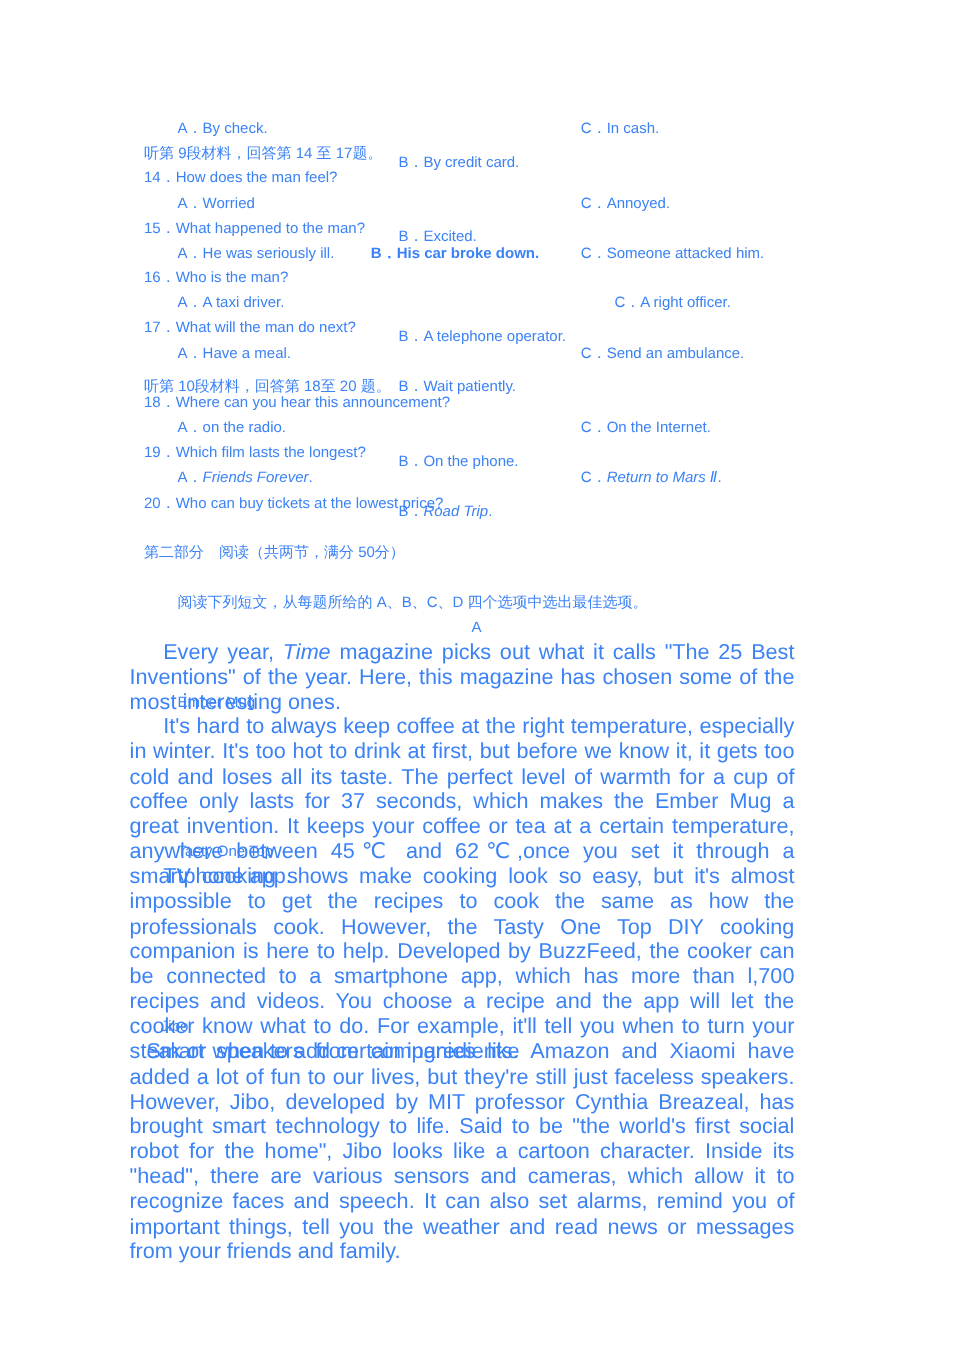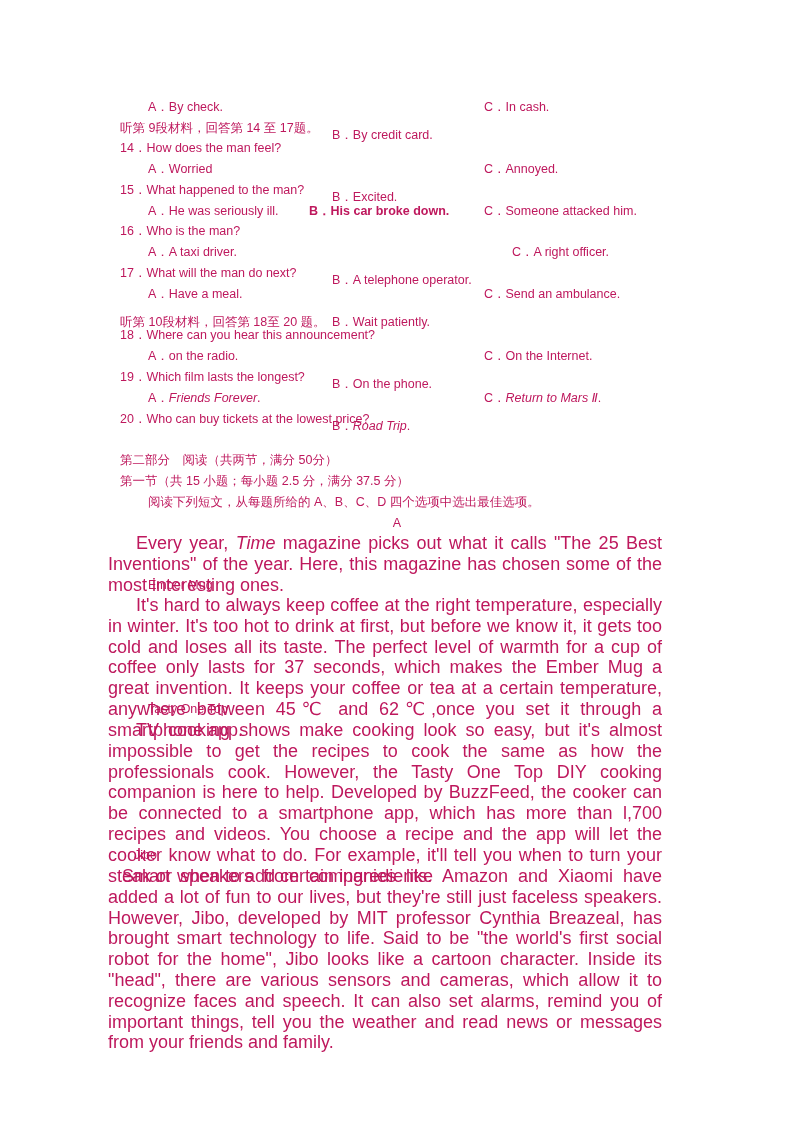--- a/index.html
+++ b/index.html
@@ -1,20 +1,20 @@
 <!DOCTYPE html>
 <html><head>
   <meta charset="utf-8">
   <style>
     html, body { margin: 0; padding: 0; background: #ffffff; }
     body { width: 794px; height: 1123px; position: relative; overflow: hidden; }
     .page {
       position: absolute; left: 0; top: 0; width: 794px; height: 1008px;
       font-family: "Liberation Sans", "DejaVu Sans", sans-serif;
-      color: #be185d; font-size: 12.5px;
+      color: #3b82f6; font-size: 12.5px;
     }
     .line { position: absolute; left: 120px; white-space: nowrap; line-height: 16px; }
     .q { left: 120px; }
     .opts { position: absolute; left: 148px; width: 560px; height: 16px; line-height: 16px; white-space: nowrap; }
     .opt { position: absolute; top: 0; }
     .oa { left: 0; }
     .ob { left: 184px; margin-top: 28px; }
     .oc { left: 336px; }
     .oc-shift { left: 364px; }
     .ob-shift { left: 161px; font-weight: bold; }
@@ -86,21 +86,20 @@
       <span>B．</span><span class="it">Road Trip</span><span>.</span>
     </span>
     <span class="opt oc">
       <span>C．</span><span class="it">Return to Mars Ⅱ</span><span>.</span>
     </span>
   </div>
 
   <div class="line q" style="top:411px;">20．Who can buy tickets at the lowest price?</div>
 
   <div class="heading" style="left:120px; top:452px;">第二部分　阅读（共两节，满分 50分）</div>
-  <div class="heading" style="left:120px; top:473px;">第一节（共 15 小题；每小题 2.5 分，满分 37.5 分）</div>
   <div class="heading" style="left:148px; top:494px;">阅读下列短文，从每题所给的 A、B、C、D 四个选项中选出最佳选项。</div>
   <div class="center" style="top:515px;">A</div>
 
   <div class="para" style="top:533px;"><span class="indent"></span><span>Every year, </span><span class="it">Time</span><span> magazine picks out what it calls "The 25 Best Inventions" of the year. Here, this magazine has chosen some of the most interesting ones.</span></div>
 
   <div class="heading" style="left:148px; top:577px;">Ember Mug</div>
 
   <div class="para" style="top:595px;"><span class="indent"></span><span>It's hard to always keep coffee at the right temperature, especially in winter. It's too hot to drink at first, but before we know it, it gets too cold and loses all its taste. The perfect level of warmth for a cup of coffee only lasts for 37 seconds, which makes the Ember Mug a great invention. It keeps your coffee or tea at a certain temperature, anywhere between 45℃ and 62℃,once you set it through a smartphone app.</span></div>
 
   <div class="heading" style="left:148px; top:701px;">Tasty One Top</div>

